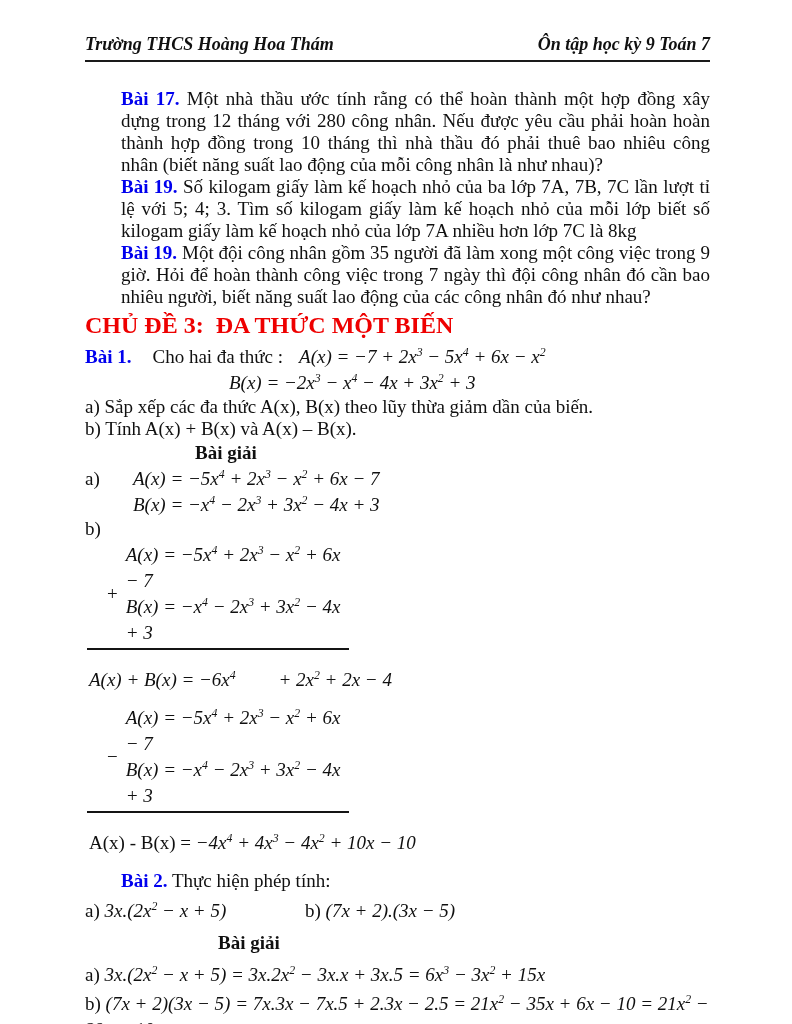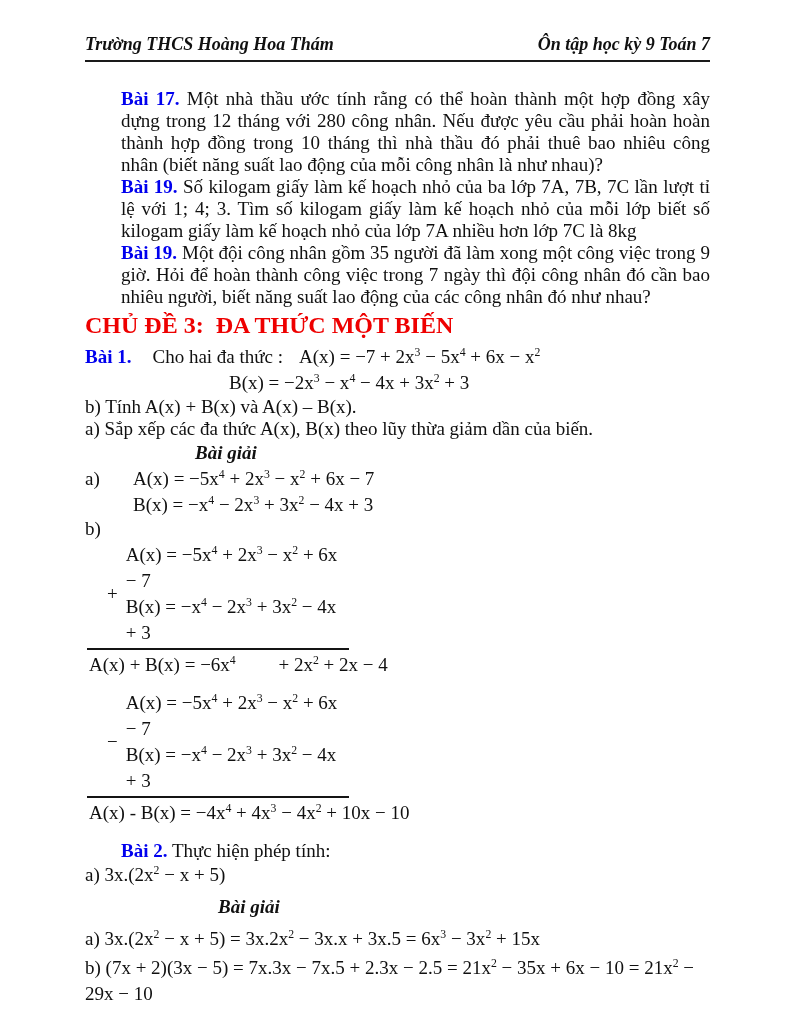--- a/index.html
+++ b/index.html
@@ -23,87 +23,87 @@
 
   p.para { text-align: justify; line-height: 22px; margin-left: 36px; }
   .blue-label { color: var(--label-blue, #0000EE); font-weight: bold; text-align: right; }
 
   .topic-heading {
     color: var(--heading-red, #EE0000);
     font-weight: bold; font-size: 24px;
     margin: 6px 0 8px 0; white-space: pre; line-height: 22px;
   }
 
-  .math { }
+  .math { font-style: italic; }
   sup { font-size: 0.62em; vertical-align: super; line-height: 0; }
 
   .bai1-head { display: flex; line-height: 26px; }
   .bai1-head .intro { margin-left: 21px; }
   .bai1-head .eq { margin-left: 16px; }
   .eq-line2 { margin-left: 144px; line-height: 26px; }
 
   .line { line-height: 22px; }
 
   .solution-heading {
-    font-weight: bold; margin: 2px 0 2px 110px; line-height: 22px; width: fit-content; font-style: italic;
+    font-weight: bold; margin: 2px 0 2px 110px; line-height: 22px; width: fit-content;
   }
   .solution-heading.sh2 { margin: 8px 0 8px 133px; }
 
   .sol-row { display: flex; line-height: 26px; }
   .sol-row .sol-label { width: 48px; flex: none; }
   .sol-b-label { line-height: 22px; }
 
   .vert-op { margin-top: 2px; }
   .vert-op.sub-op { margin-top: 12px; }
   .vert-top {
     display: flex; align-items: center;
     border-bottom: 2px solid #141414;
     width: 262px; padding-bottom: 2px; margin-left: 2px;
   }
   .op-sign { margin: 0 8px 0 20px; font-size: 19px; }
   .op-eqs .math { line-height: 26px; }
-  .op-result { line-height: 26px; margin: 2px 0 0 4px; white-space: pre; }
+  .op-result { line-height: 26px; margin: 17px 0 0 4px; white-space: pre; }
 
-  .bai2-items { display: flex; line-height: 26px; margin-top: 0; }
+  .bai2-items { display: flex; line-height: 26px; margin-top: 6px; }
   .bai2-items .item-a { width: 220px; flex: none; }
   .gap14 { margin-top: 14px; }
   .gap10 { margin-top: 3px; }
   .eqline { line-height: 26px; }
 </style>
 </head>
 <body>
 
 <div class="page">
 
   <div class="doc-header">
     <span>Trường THCS Hoàng Hoa Thám</span>
     <span>Ôn tập học kỳ 9 Toán 7</span>
   </div>
 
   <div class="content">
 
     <p class="para"><span class="blue-label">Bài 17.</span> <span>Một nhà thầu ước tính rằng có thể hoàn thành một hợp đồng xây dựng trong 12 tháng với 280 công nhân. Nếu được yêu cầu phải hoàn hoàn thành hợp đồng trong 10 tháng thì nhà thầu đó phải thuê bao nhiêu công nhân (biết năng suất lao động của mỗi công nhân là như nhau)?</span></p>
 
-    <p class="para"><span class="blue-label">Bài 19.</span> <span>Số kilogam giấy làm kế hoạch nhỏ của ba lớp 7A, 7B, 7C lần lượt tỉ lệ với 1; 4; 3. Tìm số kilogam giấy làm kế hoạch nhỏ của mỗi lớp biết số kilogam giấy làm kế hoạch nhỏ của lớp 7A nhiều hơn lớp 7C là 8kg</span></p>
+    <p class="para"><span class="blue-label">Bài 19.</span> <span>Số kilogam giấy làm kế hoạch nhỏ của ba lớp 7A, 7B, 7C lần lượt tỉ lệ với 5; 4; 3. Tìm số kilogam giấy làm kế hoạch nhỏ của mỗi lớp biết số kilogam giấy làm kế hoạch nhỏ của lớp 7A nhiều hơn lớp 7C là 8kg</span></p>
 
     <p class="para"><span class="blue-label">Bài 19.</span> <span>Một đội công nhân gồm 35 người đã làm xong một công việc trong 9 giờ. Hỏi để hoàn thành công việc trong 7 ngày thì đội công nhân đó cần bao nhiêu người, biết năng suất lao động của các công nhân đó như nhau?</span></p>
 
     <div class="topic-heading">CHỦ ĐỀ 3:  ĐA THỨC MỘT BIẾN</div>
 
     <div class="bai1-head">
       <span class="blue-label">Bài 1.</span>
       <span class="intro">Cho hai đa thức :</span>
       <span class="math eq">A(x) = −7 + 2x<sup>3</sup> − 5x<sup>4</sup> + 6x − x<sup>2</sup></span>
     </div>
     <div class="eq-line2">
       <span class="math">B(x) = −2x<sup>3</sup> − x<sup>4</sup> − 4x + 3x<sup>2</sup> + 3</span>
     </div>
 
+    <div class="line">a) Sắp xếp các đa thức A(x), B(x) theo lũy thừa giảm dần của biến.</div>
     <div class="line">b) Tính A(x) + B(x) và A(x) – B(x).</div>
-    <div class="line">a) Sắp xếp các đa thức A(x), B(x) theo lũy thừa giảm dần của biến.</div>
 
     <div class="solution-heading">Bài giải</div>
 
     <div class="sol-row">
       <span class="sol-label">a)</span>
       <span class="math">A(x) = −5x<sup>4</sup> + 2x<sup>3</sup> − x<sup>2</sup> + 6x − 7</span>
     </div>
     <div class="sol-row">
       <span class="sol-label"></span>
       <span class="math">B(x) = −x<sup>4</sup> − 2x<sup>3</sup> + 3x<sup>2</sup> − 4x + 3</span>
@@ -130,20 +130,21 @@
           <div class="math">B(x) = −x<sup>4</sup> − 2x<sup>3</sup> + 3x<sup>2</sup> − 4x + 3</div>
         </div>
       </div>
       <div class="op-result"><span>A(x) - B(x) = </span><span class="math">−4x<sup>4</sup> + 4x<sup>3</sup> − 4x<sup>2</sup> + 10x − 10</span></div>
     </div>
 
     <p class="para gap14"><span class="blue-label">Bài 2.</span> <span>Thực hiện phép tính:</span></p>
 
     <div class="bai2-items">
       <span class="item-a"><span>a)</span> <span class="math">3x.(2x<sup>2</sup> − x + 5)</span></span>
+      <span class="item-b"><span>b)</span> <span class="math">(7x + 2).(3x − 5)</span></span>
     </div>
 
     <div class="solution-heading sh2">Bài giải</div>
 
     <div class="eqline"><span>a)</span> <span class="math">3x.(2x<sup>2</sup> − x + 5) = 3x.2x<sup>2</sup> − 3x.x + 3x.5 = 6x<sup>3</sup> − 3x<sup>2</sup> + 15x</span></div>
 
     <div class="eqline gap10"><span>b)</span> <span class="math">(7x + 2)(3x − 5) = 7x.3x − 7x.5 + 2.3x − 2.5 = 21x<sup>2</sup> − 35x + 6x − 10 = 21x<sup>2</sup> − 29x − 10</span></div>
 
   </div>
 </div>

